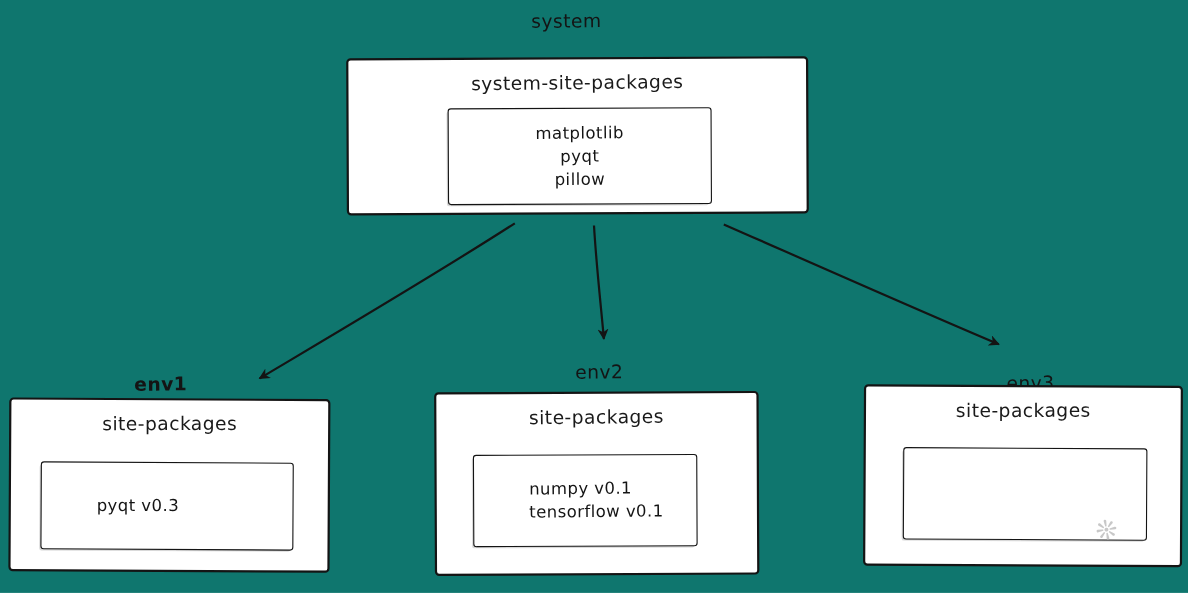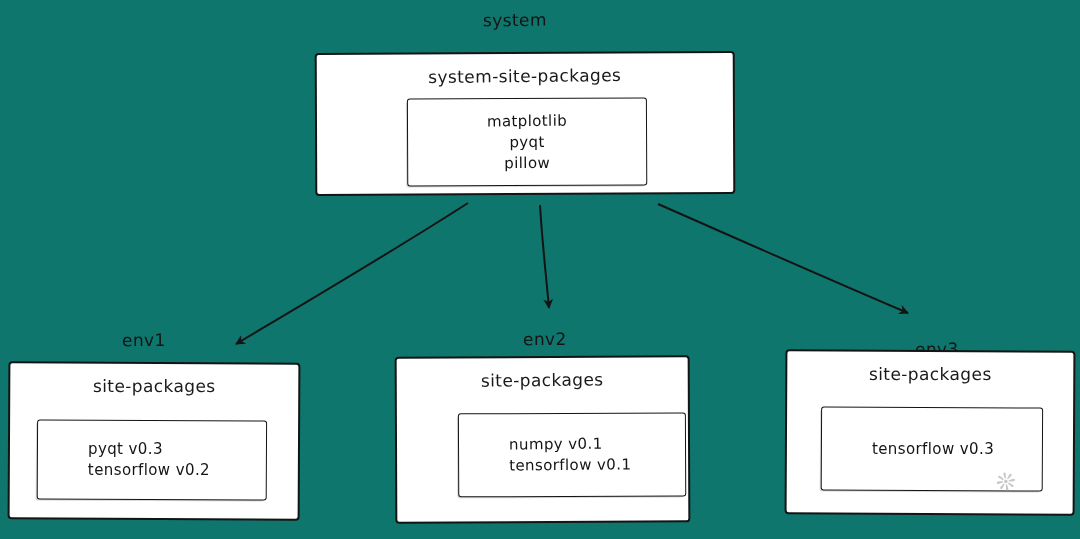--- a/index.html
+++ b/index.html
@@ -115,51 +115,49 @@
     <defs>
       <marker id="ah" markerWidth="12" markerHeight="10" refX="9" refY="5" orient="auto" markerUnits="userSpaceOnUse">
         <path d="M0,0 L10,5 L0,10 L3,5 Z" fill="#141414"></path>
       </marker>
     </defs>
     <path d="M468,203 C395,250 310,300 236,344" fill="none" stroke="#141414" stroke-width="2" marker-end="url(#ah)"></path>
     <path d="M540,205 C542,240 546,275 549,308" fill="none" stroke="#141414" stroke-width="2" marker-end="url(#ah)"></path>
     <path d="M658,204 C740,240 830,280 908,313" fill="none" stroke="#141414" stroke-width="2" marker-end="url(#ah)"></path>
   </svg>
 
-  <div class="node-label hand" style="left:122px; top:330px;">env1</div>
+  <div class="node-label hand" style="left:122px; top:340px;font-weight:bold;">env1</div>
 
   <div class="outer-box sketch-b" style="left:8px; top:362px; width:292px; height:158px;">
     <div class="box-title hand">site-packages</div>
     <div class="inner-box" style="left:27px; top:56px; width:230px; height:80px;">
       <div class="pkg-list">
         <div class="pkg-line pkg-left hand">pyqt v0.3</div>
-        <div class="pkg-line pkg-left hand">tensorflow v0.2</div>
       </div>
     </div>
   </div>
 
   <div class="node-label hand" style="left:523px; top:329px;">env2</div>
 
   <div class="outer-box sketch-a" style="left:395px; top:356px; width:295px; height:167px;">
     <div class="box-title hand">site-packages</div>
-    <div class="inner-box" style="left:33px; top:55px; width:228px; height:84px;margin-left:28px;">
+    <div class="inner-box" style="left:33px; top:55px; width:204px; height:84px;">
       <div class="pkg-list">
         <div class="pkg-line pkg-left hand">numpy v0.1</div>
         <div class="pkg-line pkg-left hand">tensorflow v0.1</div>
       </div>
     </div>
   </div>
 
   <div class="node-label hand" style="left:915px; top:339px;">env3</div>
 
   <div class="outer-box sketch-b" style="left:785px; top:350px; width:290px; height:165px;">
     <div class="box-title hand">site-packages</div>
     <div class="inner-box" style="left:34px; top:55px; width:222px; height:84px;">
       <div class="pkg-list">
-        <div class="pkg-line pkg-left hand">tensorflow v0.3</div>
       </div>
     </div>
   </div>
 
   <div class="watermark">
     <span class="wm-icon">❊</span>
   </div>
 
 </div>
 

